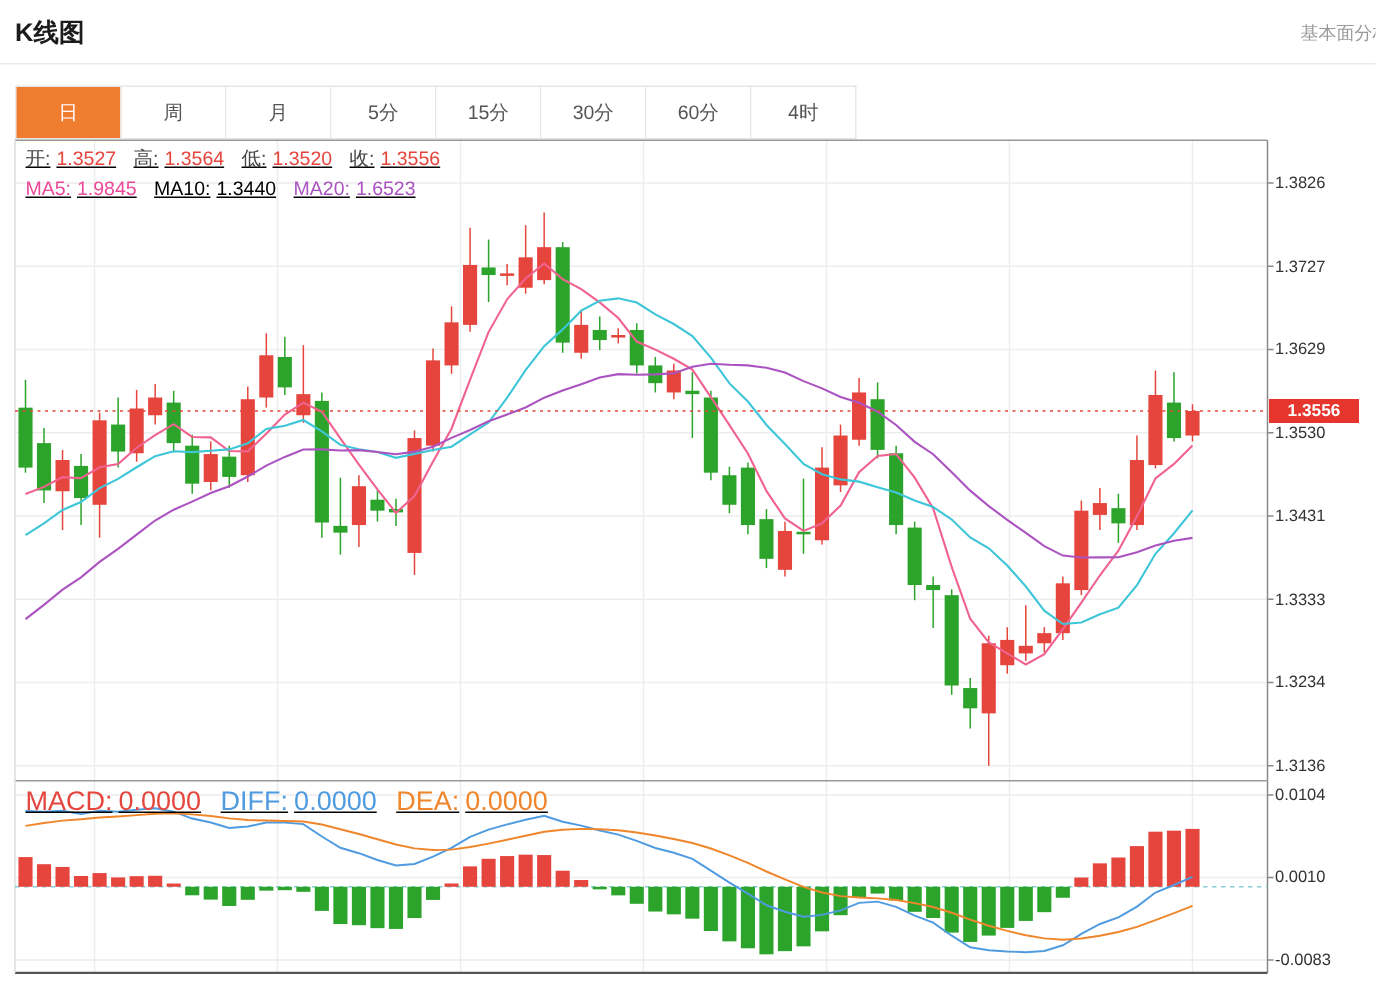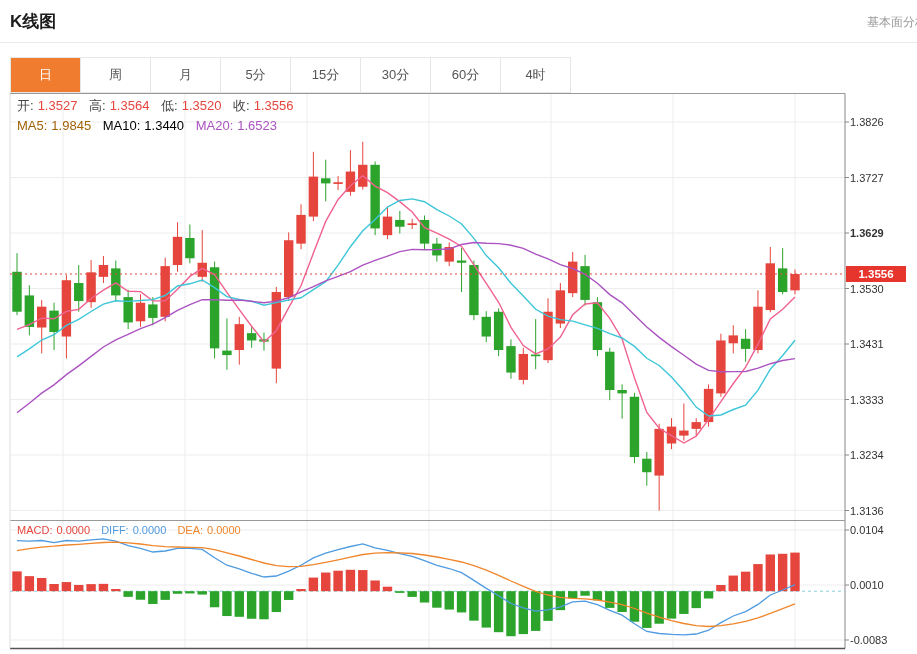--- a/index.html
+++ b/index.html
@@ -10,26 +10,26 @@
   #title-divider{position:absolute;left:0;top:42px;width:917px;border-top:1px solid #e9e9e9;}
   #tabs{position:absolute;left:10px;top:57px;display:flex;border:1px solid #e6e6e6;background:#fff;}
   .tab{width:69px;height:34px;line-height:34px;text-align:center;font-size:13px;color:#555;
        border-right:1px solid #e6e6e6;cursor:pointer;background:#fff;}
   .tab:last-child{border-right:none;}
   .tab.active{background:#f07c30;color:#fff;}
   #chart-svg{position:absolute;left:0;top:0;pointer-events:none;}
   .readout{position:absolute;font-size:13px;white-space:nowrap;}
   #ohlc-row{left:17px;top:97px;}
   #ma-row{left:17px;top:118px;}
-  #macd-row{left:17px;top:524px;font-size:11px;}
+  #macd-row{left:17px;top:524px;font-size:18px;}
   .readout span{margin-right:4px;}
-  .pair{margin-right:14px;}
+  .pair{margin-right:14px;text-decoration:underline;}
   .lbl{color:#444;}
   .val-up{color:#e5453d;}
-  .ma5{color:#a16207;} .ma10{color:#000000;} .ma20{color:#ab53c0;}
+  .ma5{color:#ec4899;} .ma10{color:#000000;} .ma20{color:#ab53c0;}
   .macd-v{color:#e5453d;} .diff-v{color:#4f9be0;} .dea-v{color:#f0862b;}
   .axis-label{position:absolute;left:850px;font-size:11px;color:#333;width:62px;}
   #price-badge{position:absolute;left:846px;width:60px;height:16px;background:#e5352d;color:#fff;
        font-size:11.5px;font-weight:bold;line-height:16px;text-align:center;}
 </style>
 </head>
 <body>
 
 <div id="app">
   <div id="page-title">K线图</div>
@@ -299,21 +299,21 @@
   <div class="readout" id="macd-row">
     <span class="pair"><span class="macd-v">MACD:</span><span class="macd-v">0.0000</span></span>
     <span class="pair"><span class="diff-v">DIFF:</span><span class="diff-v">0.0000</span></span>
     <span class="pair"><span class="dea-v">DEA:</span><span class="dea-v">0.0000</span></span>
   </div>
 
   <div id="price-badge" style="top: 266.022px;">1.3556</div>
   <div id="axis-labels">
       <div class="axis-label" style="top: 116px;">1.3826</div>
       <div class="axis-label" style="top: 171.5px;">1.3727</div>
-      <div class="axis-label" style="top: 227px; font-weight: bold;">1.3629</div>
+      <div class="axis-label" style="top: 227px;">1.3629</div>
       <div class="axis-label" style="top: 282.5px;">1.3530</div>
       <div class="axis-label" style="top: 338px;">1.3431</div>
       <div class="axis-label" style="top: 393.5px;">1.3333</div>
       <div class="axis-label" style="top: 449px;">1.3234</div>
       <div class="axis-label" style="top: 504.5px;">1.3136</div>
       <div class="axis-label" style="top: 524px;">0.0104</div>
       <div class="axis-label" style="top: 579px;">0.0010</div>
       <div class="axis-label" style="top: 634px;">-0.0083</div>
     </div>
 </div>

